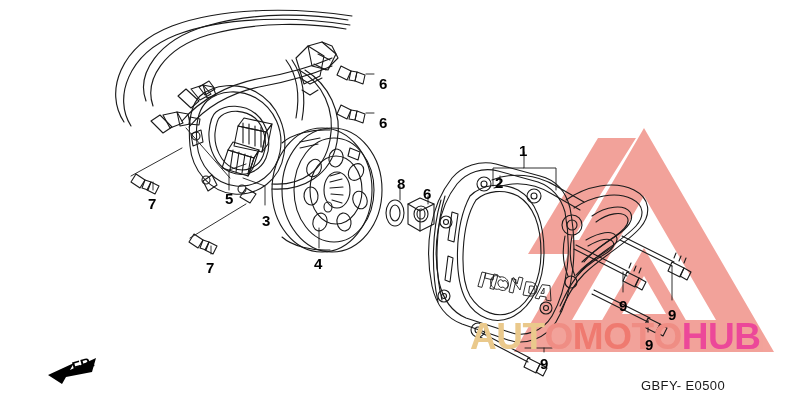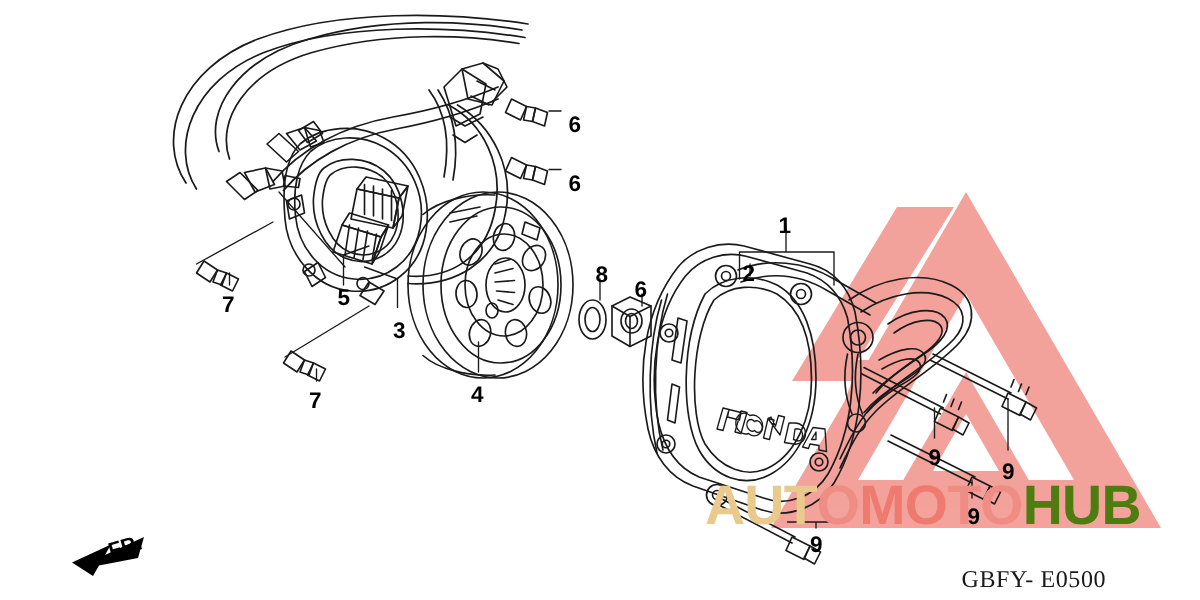--- a/index.html
+++ b/index.html
@@ -1,21 +1,21 @@
 <!DOCTYPE html>
 <html><head>
 <meta charset="utf-8">
 <style>
   html,body{margin:0;padding:0;background:#ffffff;}
   body{width:800px;height:400px;overflow:hidden;font-family:"Liberation Sans",sans-serif;}
   #stage{position:relative;width:800px;height:400px;background:#fff;}
   #stage svg.layer{position:absolute;left:0;top:0;width:800px;height:400px;}
   .callout{position:absolute;font-family:"Liberation Sans",sans-serif;font-weight:bold;
            font-size:15px;color:#000;line-height:1;white-space:nowrap;}
-  .partcode{position:absolute;font-family:Liberation Serif, serif;font-size:16px;
+  .partcode{position:absolute;font-family:Liberation Sans, sans-serif;font-size:13px;
             letter-spacing:.4px;color:#1a1a1a;white-space:nowrap;}
   .frlabel{position:absolute;font-family:"Liberation Sans",sans-serif;font-weight:bold;
            font-size:14px;color:#000;transform:rotate(-16deg);white-space:nowrap;}
   .wm-text{position:absolute;font-family:"Liberation Sans",sans-serif;font-weight:bold;
            font-size:37px;letter-spacing:-0.5px;white-space:nowrap;}
   .wm-text span{display:inline-block;}
 </style>
 </head>
 <body>
 
@@ -307,21 +307,21 @@
         <path d="M503 281 a3 4 -18 1 1 0 6 a3 4 -18 1 1 0 -6 z"></path>
         <path d="M512 279 l-3 13 4 1 3 -13 z M512 279 l8 11 3 -12 -4 -1 -2 7 -3 -6 z"></path>
         <path d="M526 282 l-3 13 6 1 c5 1 8 -3 8 -7 c0 -4 -3 -7 -7 -7 z M530 286 l2 0 c2 0 3 2 3 4 c0 2 -1 4 -3 4 l-3 -1 z"></path>
         <path d="M542 285 l-7 13 4 1 1 -3 6 1 0 3 5 1 -1 -15 z M541 293 l3 -5 0 5 z"></path>
       </g>
 
     </g>
   </svg>
 
   <div class="wm-text" style="left:470px;top:316px;">
-    <span style="color: rgb(234, 201, 140);">AUT</span><span style="color: rgb(239, 141, 132);">O</span><span style="color: rgb(239, 122, 112);">M</span><span style="color: rgb(239, 122, 112);">O</span><span style="color: rgb(239, 141, 132);">T</span><span style="color: rgb(239, 141, 132);">O</span><span style="color: #4d7c0f;">HUB</span>
+    <span style="color: rgb(234, 201, 140);">AUT</span><span style="color: rgb(239, 141, 132);">O</span><span style="color: rgb(239, 122, 112);">M</span><span style="color: rgb(239, 122, 112);">O</span><span style="color: rgb(239, 141, 132);">T</span><span style="color: rgb(239, 141, 132);">O</span><span style="color: #ec4899;">HUB</span>
   </div>
 
   <svg class="layer" viewBox="0 0 800 400" preserveAspectRatio="none">
     <path d="M96 358 L 70 370 L 74 363 L 48 375 L 62 384 L 66 377 L 92 372 Z" fill="#000"></path>
   </svg>
   <div class="frlabel" style="left:72px;top:356px;">FR.</div>
 
   <div class="partcode" style="left:641px;top:378px;">GBFY- E0500</div>
 
   <div id="callout-layer">

